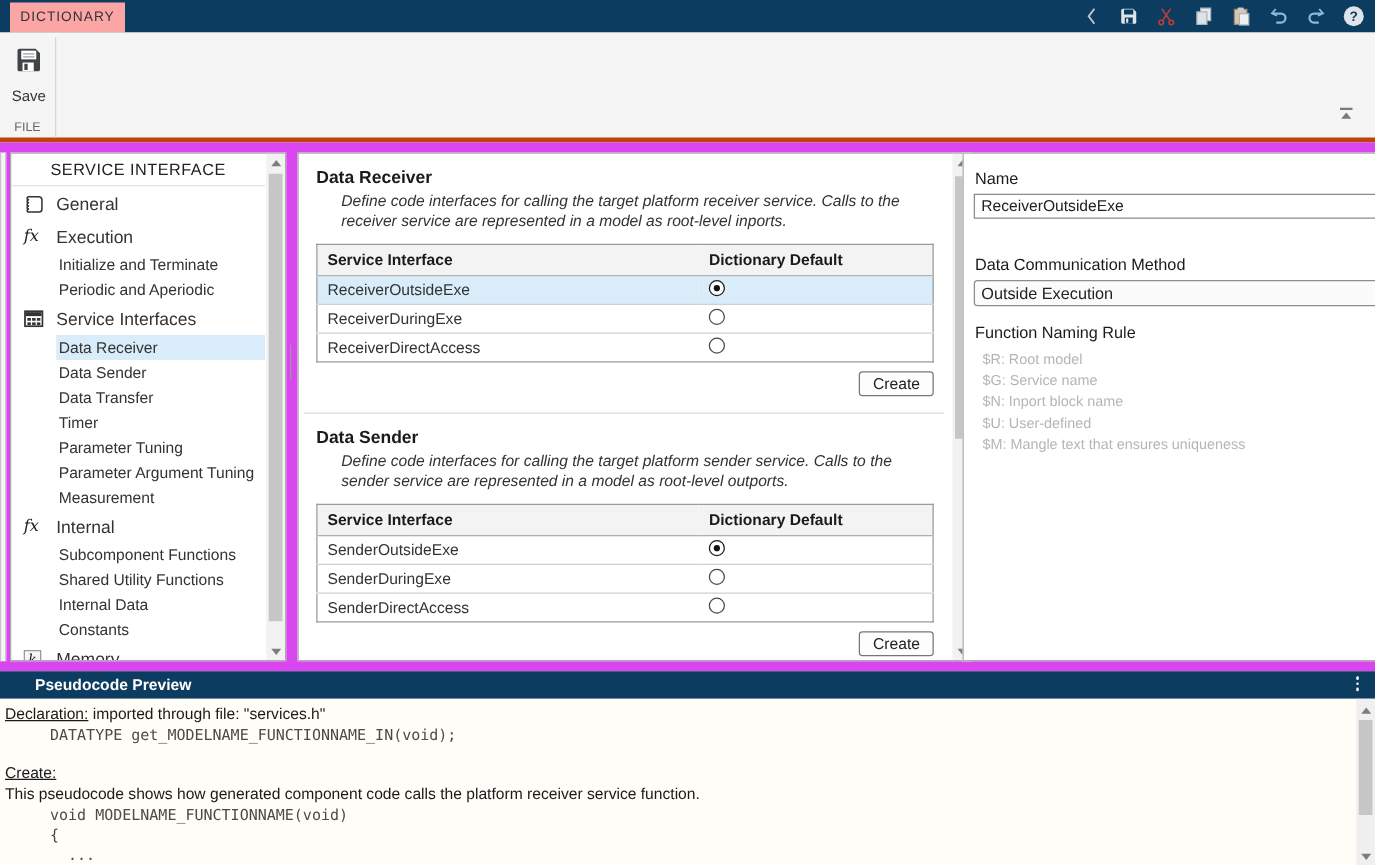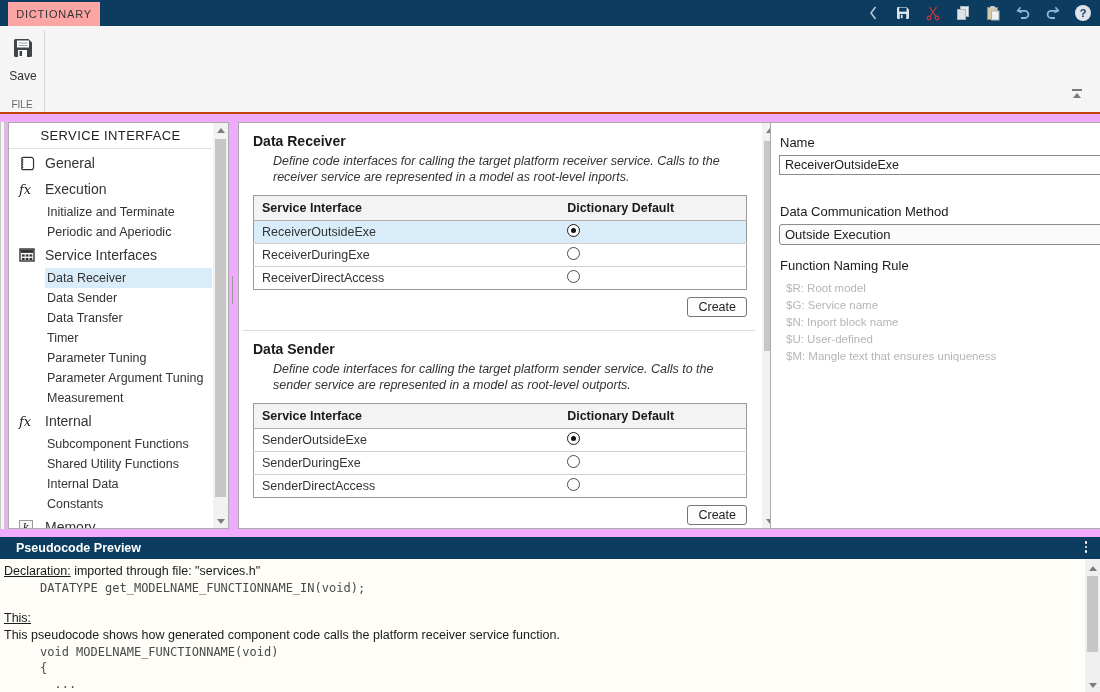--- a/index.html
+++ b/index.html
@@ -9,29 +9,29 @@
 
   
   .topbar { position:absolute; left:0; top:0; width:1100px; height:26px; background:#0c3c60; }
   .doc-tab { position:absolute; left:8px; top:2px; width:92px; height:24px; background:#fca5a5;
              font-size:11px; letter-spacing:.8px; color:#333; text-align:center; line-height:25px; }
   .qat { position:absolute; right:8px; top:0; height:26px; display:flex; align-items:center; gap:12px; }
   .qat-btn { width:18px; height:18px; display:flex; align-items:center; justify-content:center; cursor:pointer; }
 
   
   .ribbon { position:absolute; left:0; top:26px; width:1100px; height:88px; background:#f5f5f5;
-            border-bottom:2px solid #c2410c; }
+            border-bottom:4px solid #c2410c; }
   .save-block { position:absolute; left:6px; top:10px; width:34px; text-align:center; cursor:pointer; }
   .save-label { font-size:12px; color:#333; margin-top:5px; }
   .file-label { position:absolute; left:0; bottom:2px; width:44px; text-align:center; font-size:10px; color:#666; }
   .ribbon-div { position:absolute; left:44px; top:4px; bottom:0; width:1px; background:#d6d6d6; }
   .collapse-btn { position:absolute; right:16px; bottom:8px; cursor:pointer; }
 
   
-  .workspace { position:absolute; left:0; top:114px; width:1100px; height:423px; background:#f0abfc; }
+  .workspace { position:absolute; left:0; top:114px; width:1100px; height:423px; background:#d946ef; }
   .edge-strip { position:absolute; left:0; top:8px; width:5px; height:407px; background:#f6f6f6;
                 border-left:1px solid #c6c6c6; border-right:1px solid #c6c6c6; }
   .panel { position:absolute; top:8px; height:407px; background:#fff; border:1px solid #ababab; overflow:hidden; }
   .sidebar { left:8px; width:221px; }
   .center  { left:238px; width:540px; }
   .rightp  { left:770px; width:362px; }
   .splitter { position:absolute; width:1px; height:28px; top:162px; background:#9a9a9a; cursor:col-resize; }
 
   
   .sb { position:absolute; width:15px; background:#f2f2f2; }
@@ -81,21 +81,21 @@
             font-size:12.5px; color:#222; padding:0 5px; background:#fff; }
   .pselect { position:relative; width:100%; height:21px; border:1px solid #8c8c8c; border-radius:3px;
              background:#fbfbfb; font-size:13px; color:#222; line-height:19px; padding:0 5px; cursor:pointer; }
   .caret { position:absolute; right:7px; top:8px; width:0; height:0;
            border-left:4px solid transparent; border-right:4px solid transparent; border-top:5px solid #444; }
   .hints { margin:7px 0 0 7px; }
   .hint { font-size:11.5px; color:#b5b5b5; line-height:17px; }
 
   
   .pv-header { position:absolute; left:0; top:537px; width:1100px; height:22px; background:#0c3c60; }
-  .pv-title { padding-left:16px; font-size:12.5px; font-weight:bold; color:#fff; line-height:22px; }
+  .pv-title { padding-left:28px; font-size:12.5px; font-weight:bold; color:#fff; line-height:22px; }
   .pv-dots { position:absolute; right:12px; top:4px; width:4px; cursor:pointer; }
   .pv-dots i { display:block; width:2.5px; height:2.5px; background:#fff; border-radius:50%; margin:0 auto 2px; }
   .pv-body { position:absolute; left:0; top:559px; width:1100px; height:133px; background:#fffdf8; overflow:hidden; }
   .pv-text { position:absolute; left:4px; top:4px; right:20px; }
   .pv-line { font-size:12.5px; color:#1a1a1a; line-height:17px; }
   .u { text-decoration:underline; }
   .pv-code { font-family:"DejaVu Sans Mono", monospace; font-size:12px; color:#4a4a4a;
              line-height:16px; padding-left:36px; white-space:pre; }
   .pv-blank { height:14px; }
 </style>
@@ -386,21 +386,21 @@
       </div>
   </div>
   <div class="pv-body">
     <div class="pv-text">
       <div class="pv-line">
         <span class="u">Declaration:</span><span> imported through file: "services.h"</span>
       </div>
       <div class="pv-code">DATATYPE get_MODELNAME_FUNCTIONNAME_IN(void);</div>
       <div class="pv-blank"></div>
       <div class="pv-line">
-        <span class="u">This:</span>
+        <span class="u">Create:</span>
       </div>
       <div class="pv-line">This pseudocode shows how generated component code calls the platform receiver service function.</div>
       <div class="pv-code">void MODELNAME_FUNCTIONNAME(void)</div>
       <div class="pv-code">{</div>
       <div class="pv-code">  ...</div>
     </div>
     <div class="sb" style="right:0; top:0; bottom:0; background:#f0f0f0;">
       <div class="sb-arrow" style="top:2px;">
           <span class="tri-up"></span>
         </div>

